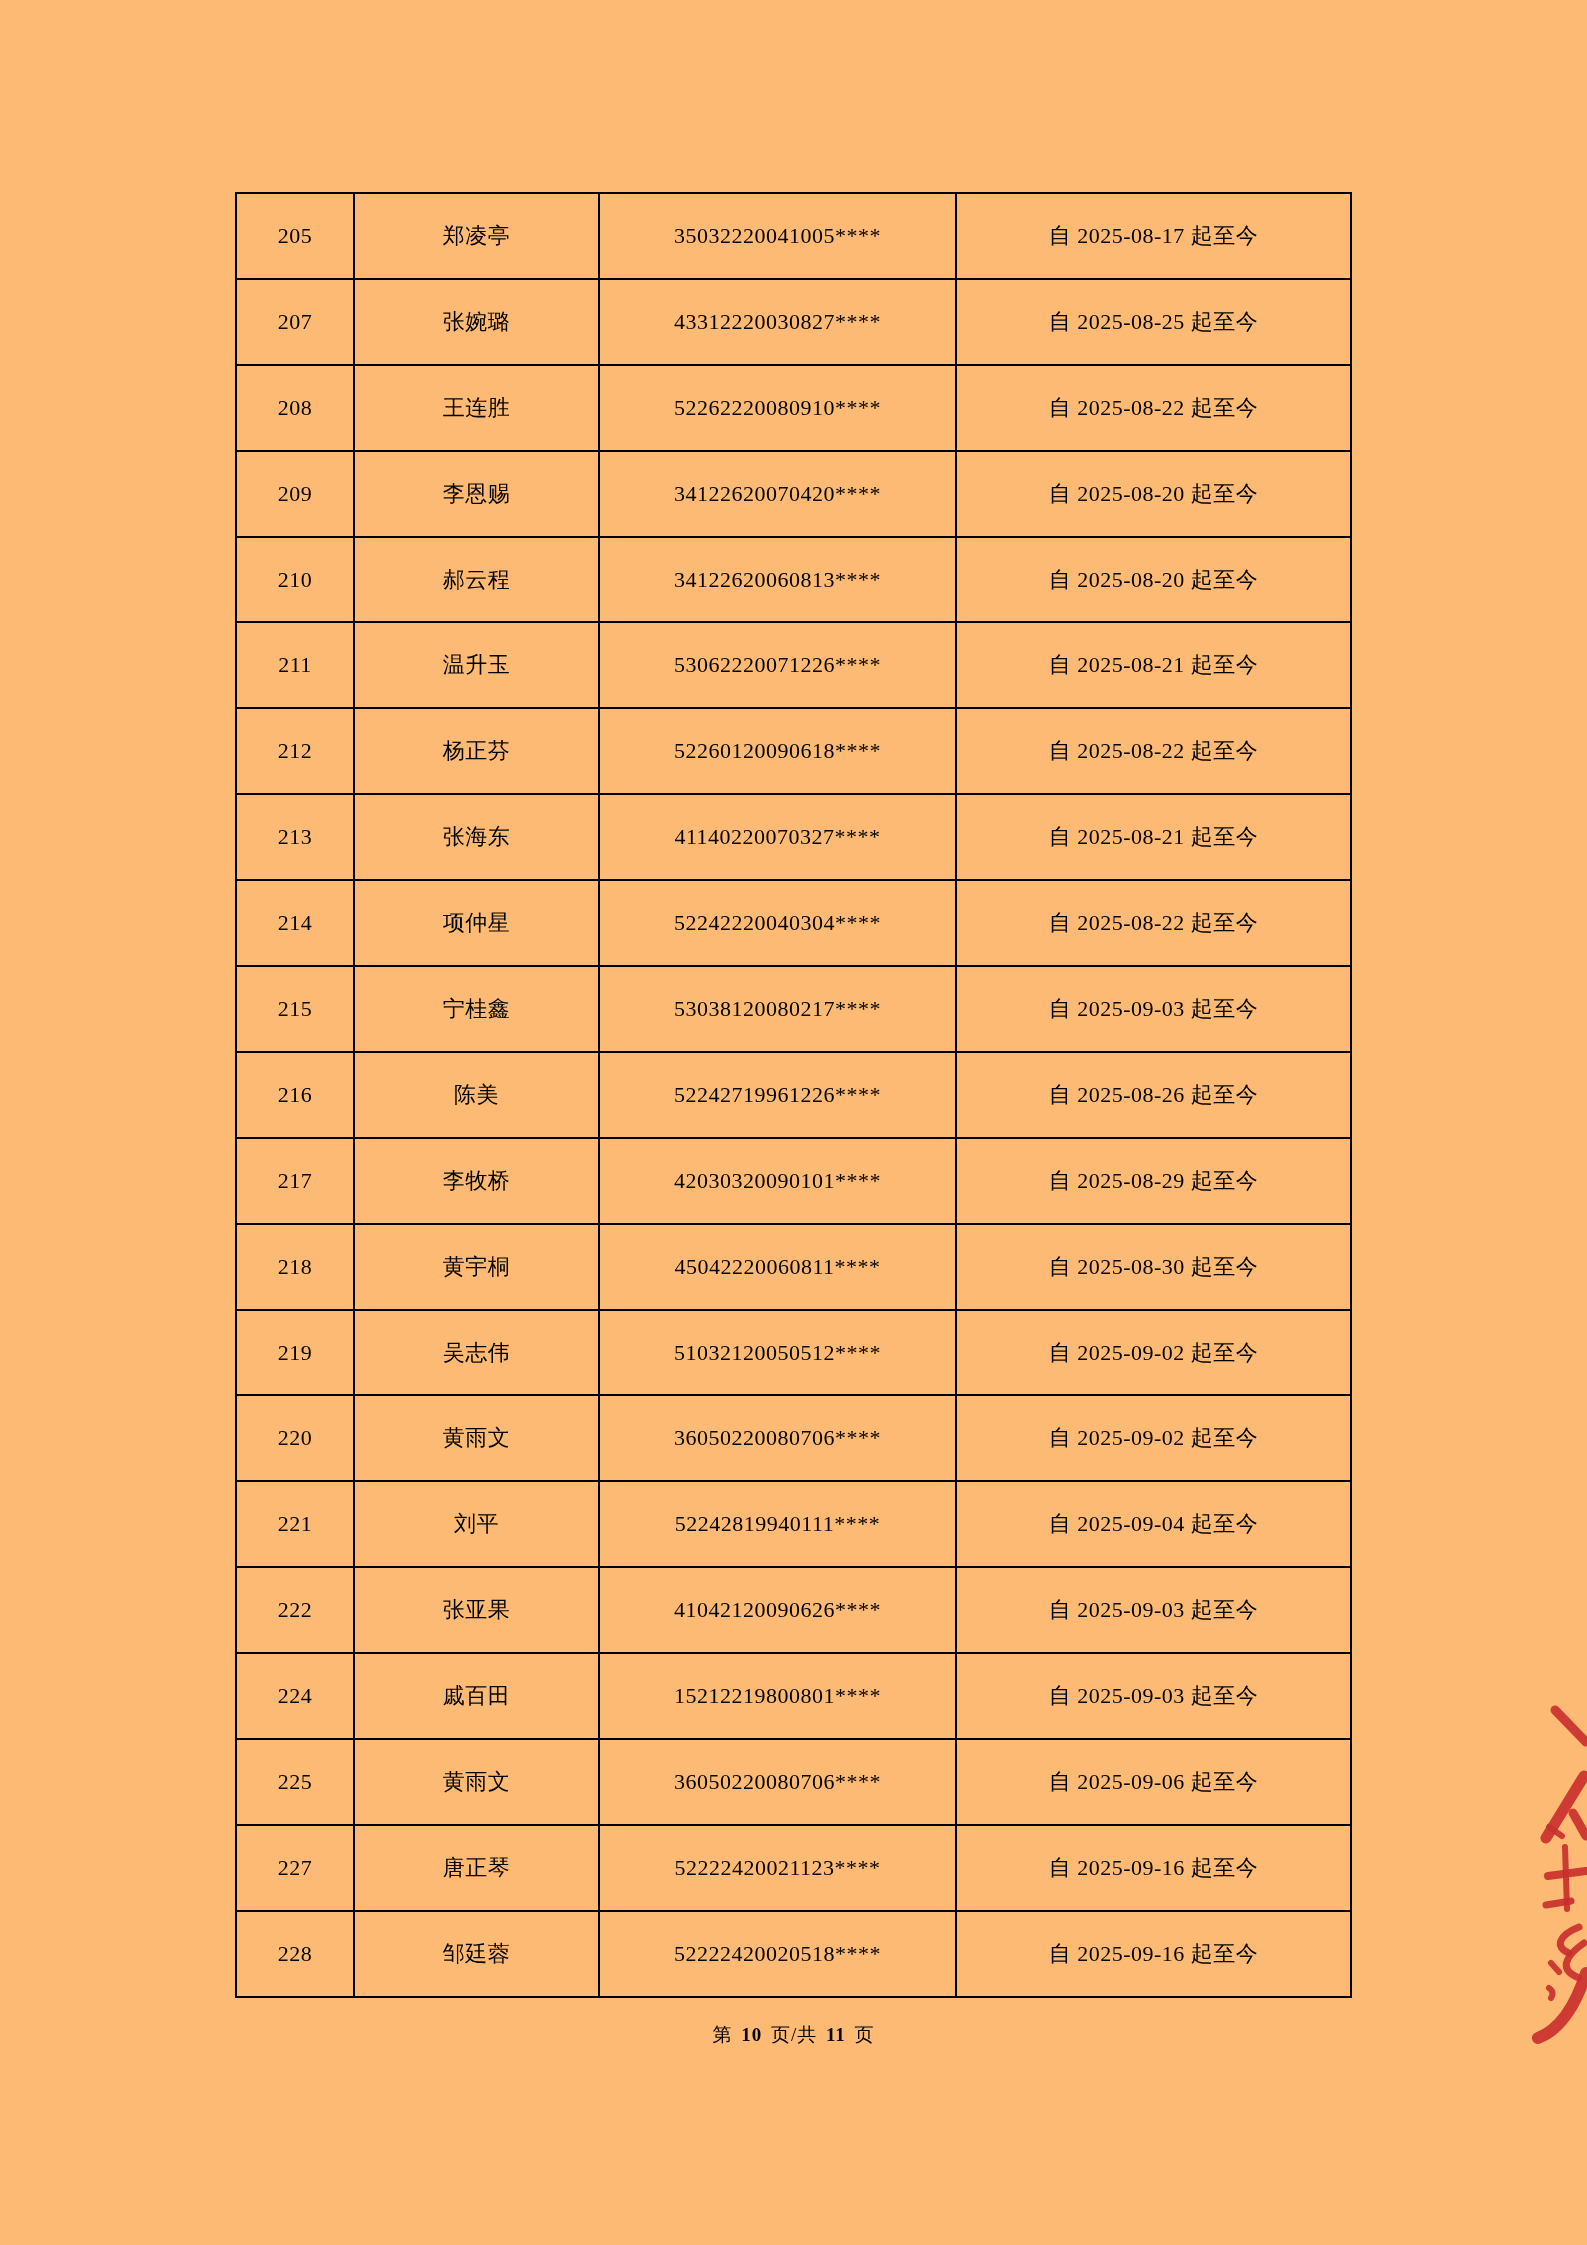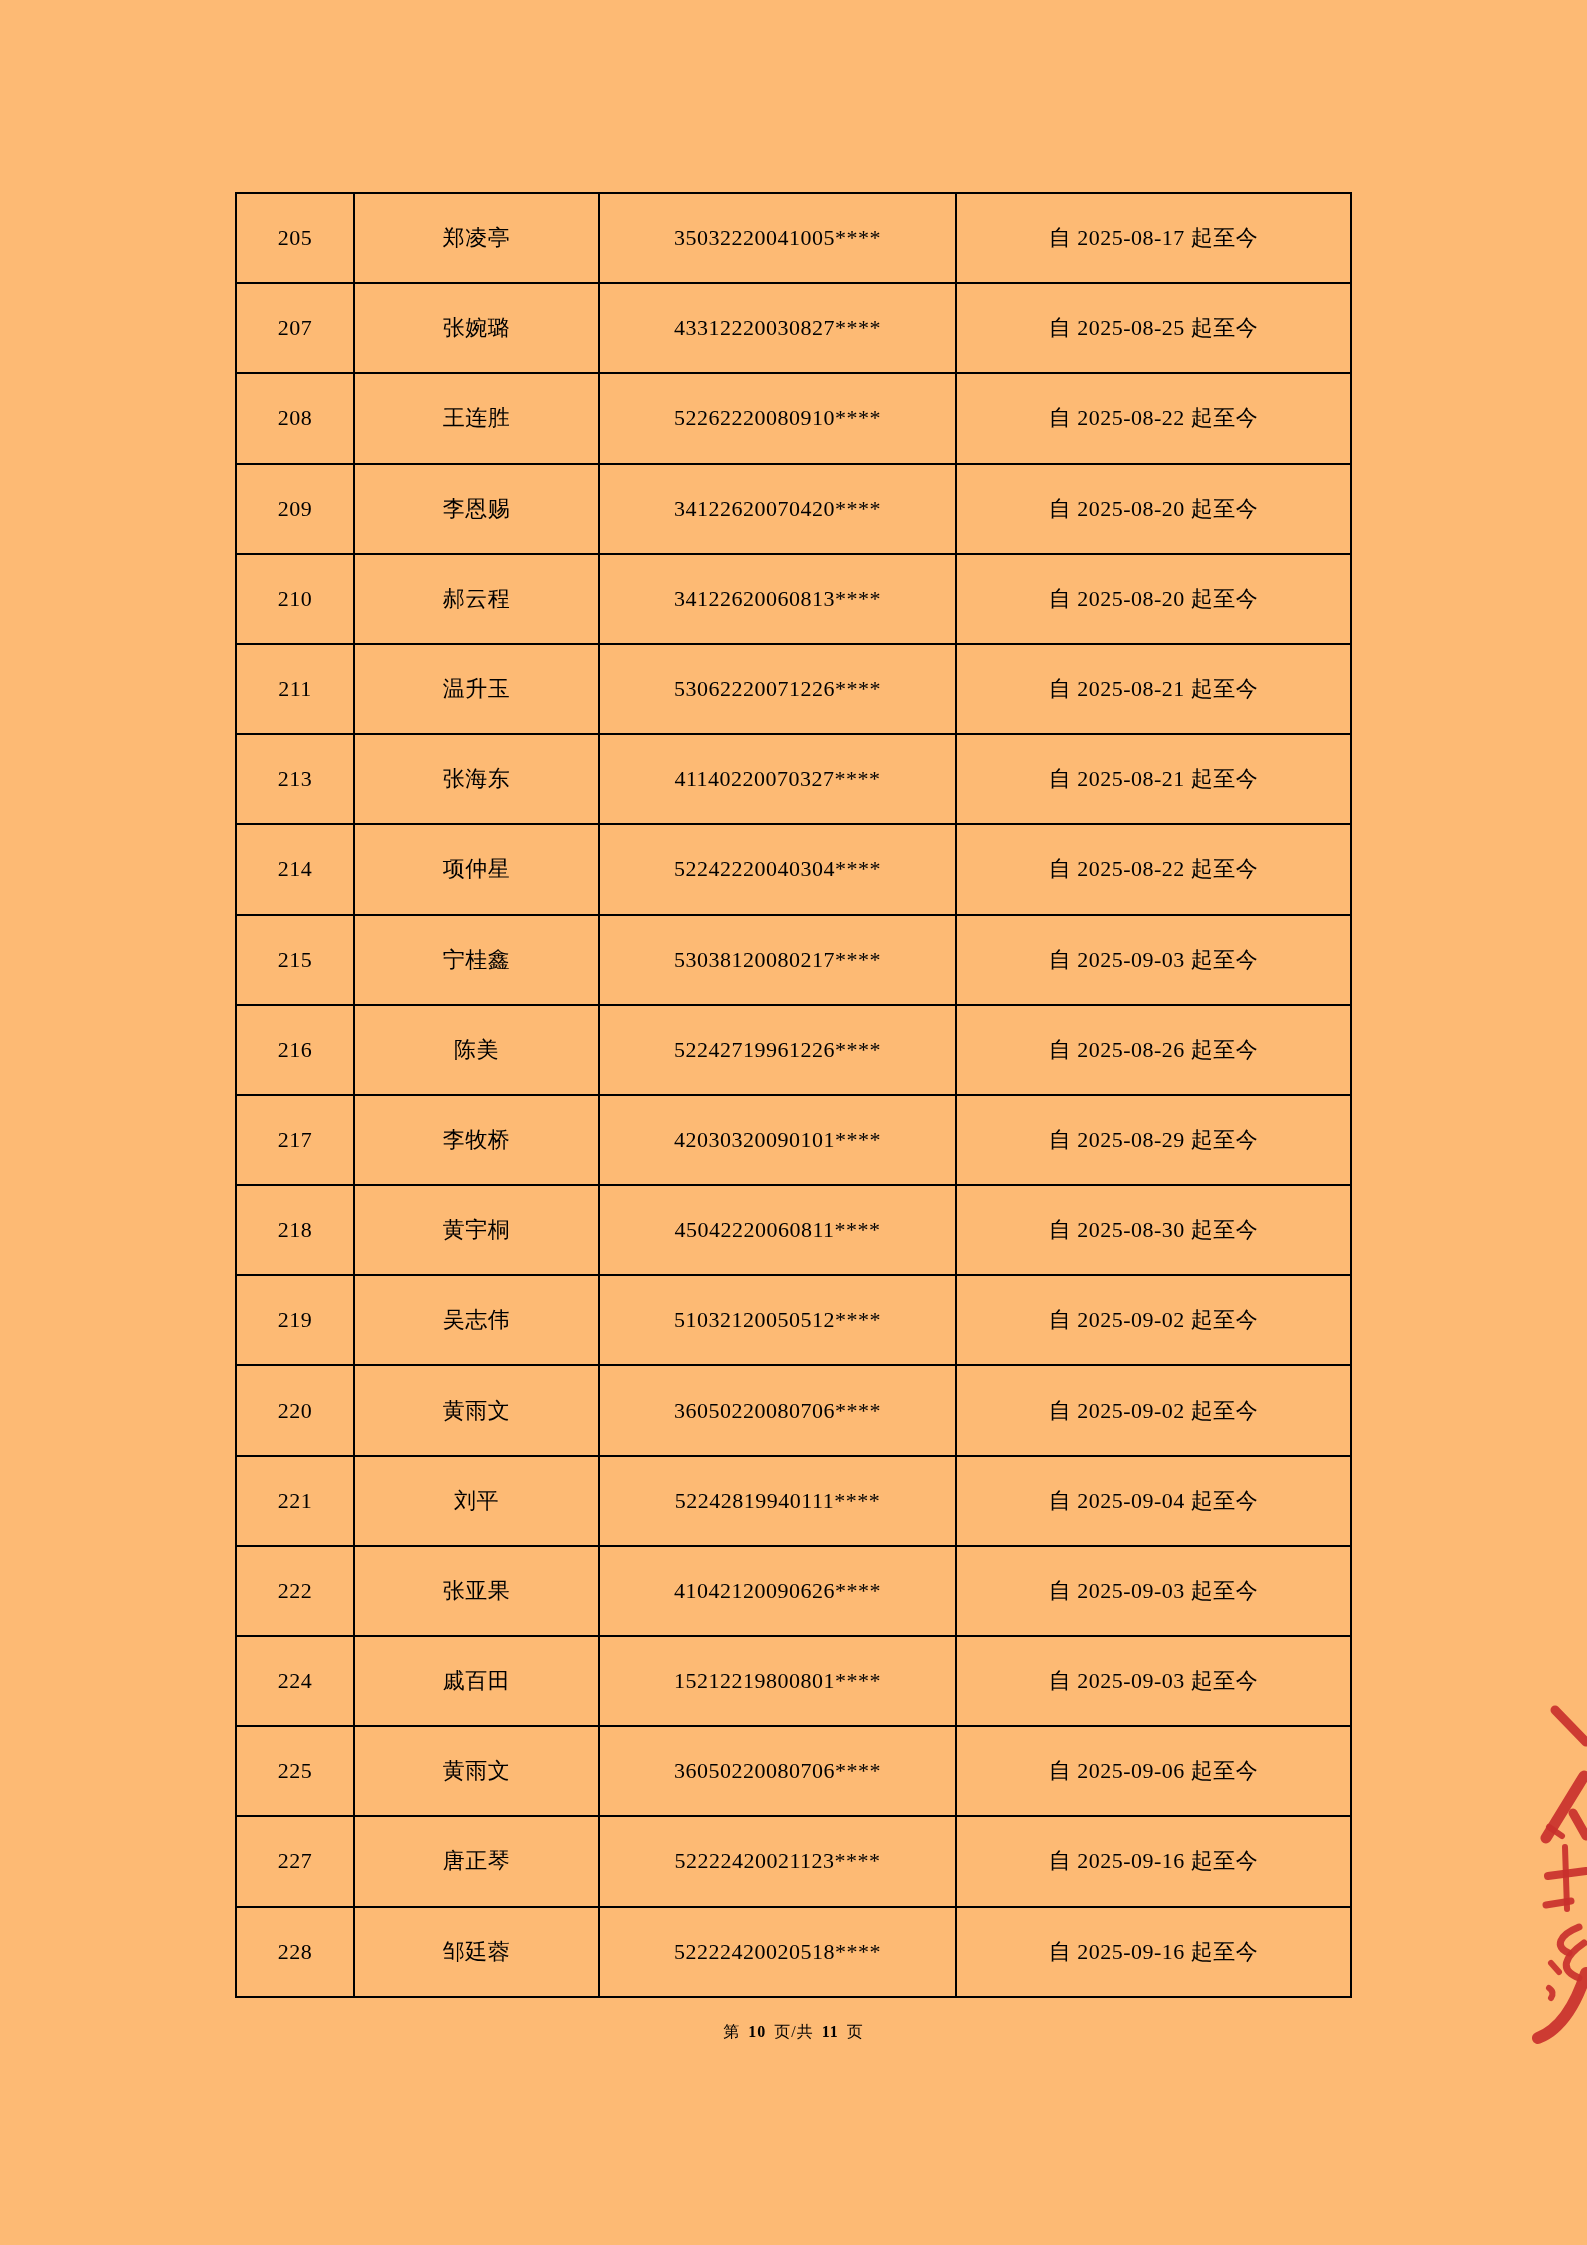--- a/index.html
+++ b/index.html
@@ -41,21 +41,21 @@
   }
   table.roster tr { height: 75px; }
   td.c-name { letter-spacing: 2px; }
   td.c-id   { font-size: 23px; letter-spacing: 0.5px; margin-top: 28px; }
   .footer {
     position: absolute;
     left: 0;
     top: 2022px;
     width: 1587px;
     text-align: center;
-    font-size: 16px;
+    font-size: 19px;
     letter-spacing: 1px;
   }
   .footer b { font-weight: bold; padding: 0 3px; }
   .stamp {
     position: absolute;
     left: 1528px;
     top: 1695px;
     width: 59px;
     height: 375px;
     pointer-events: none;
@@ -108,20 +108,26 @@
       <td class="c-no">210</td>
       <td class="c-name">郝云程</td>
       <td class="c-id">34122620060813****</td>
       <td class="c-period">自 2025-08-20 起至今</td>
     </tr>
         <tr>
       <td class="c-no">211</td>
       <td class="c-name">温升玉</td>
       <td class="c-id">53062220071226****</td>
       <td class="c-period">自 2025-08-21 起至今</td>
+    </tr>
+        <tr>
+      <td class="c-no">212</td>
+      <td class="c-name">杨正芬</td>
+      <td class="c-id">52260120090618****</td>
+      <td class="c-period">自 2025-08-22 起至今</td>
     </tr>
         <tr>
       <td class="c-no">213</td>
       <td class="c-name">张海东</td>
       <td class="c-id">41140220070327****</td>
       <td class="c-period">自 2025-08-21 起至今</td>
     </tr>
         <tr>
       <td class="c-no">214</td>
       <td class="c-name">项仲星</td>

